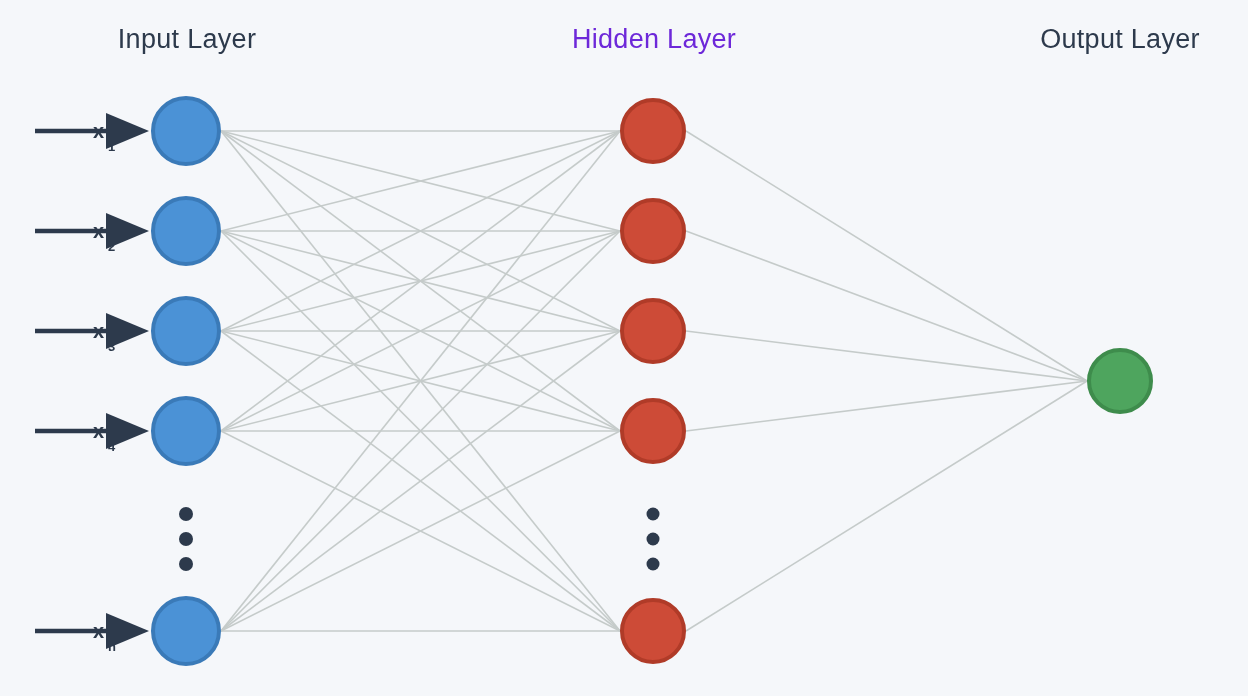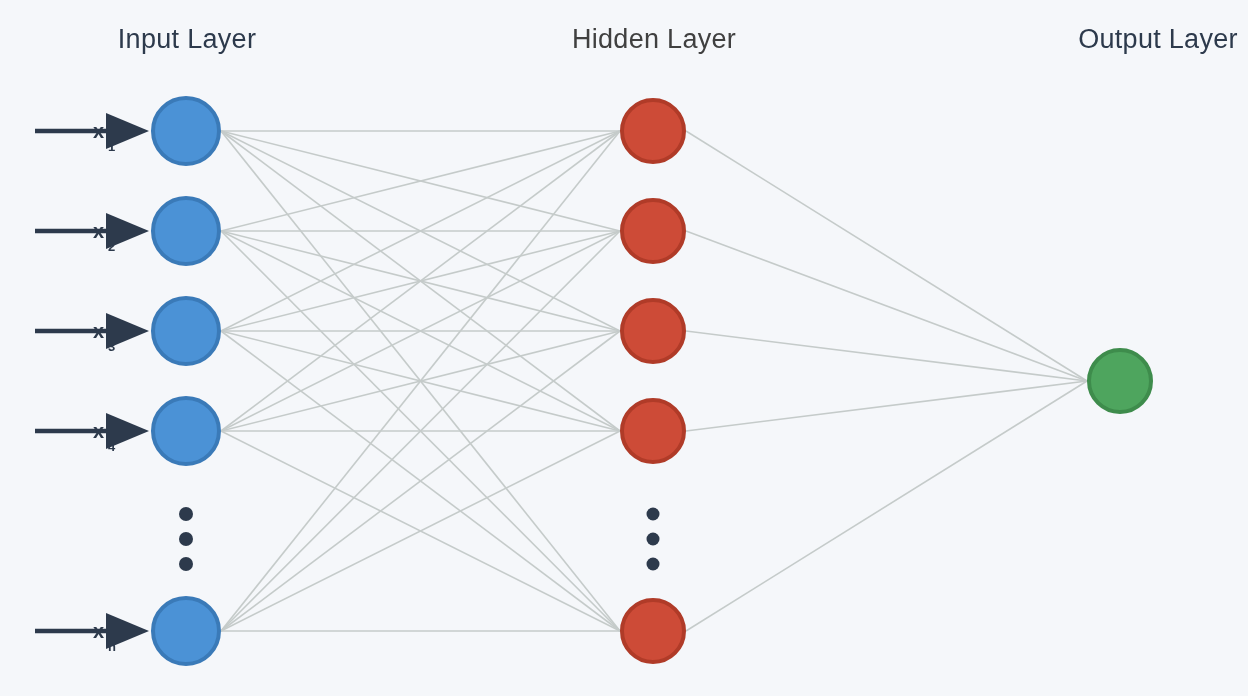--- a/index.html
+++ b/index.html
@@ -91,15 +91,15 @@
       <circle cx="653" cy="631" r="31" fill="#cd4b37" stroke="#b03b28" stroke-width="4"></circle>
       <circle cx="1120" cy="381" r="31" fill="#4ea55e" stroke="#3e8c4c" stroke-width="4"></circle>
       <circle cx="186" cy="514" r="7" fill="#2d3a4c"></circle>
       <circle cx="186" cy="539" r="7" fill="#2d3a4c"></circle>
       <circle cx="186" cy="564" r="7" fill="#2d3a4c"></circle>
       <circle cx="653" cy="514" r="6.5" fill="#2d3a4c"></circle>
       <circle cx="653" cy="539" r="6.5" fill="#2d3a4c"></circle>
       <circle cx="653" cy="564" r="6.5" fill="#2d3a4c"></circle>
     </svg>
   <div class="layer-title" id="title-input" style="left: 187px; top: 24px; color: rgb(45, 58, 76);">Input Layer</div>
-  <div class="layer-title" id="title-hidden" style="left: 654px; top: 24px; color: #404040;">Hidden Layer</div>
-  <div class="layer-title" id="title-output" style="left: 1120px; top: 24px; color: rgb(45, 58, 76); margin-left: 38px;">Output Layer</div>
+  <div class="layer-title" id="title-hidden" style="left: 654px; top: 24px; color: #6d28d9;">Hidden Layer</div>
+  <div class="layer-title" id="title-output" style="left: 1120px; top: 24px; color: rgb(45, 58, 76);">Output Layer</div>
 </div>
 
 </body></html>

